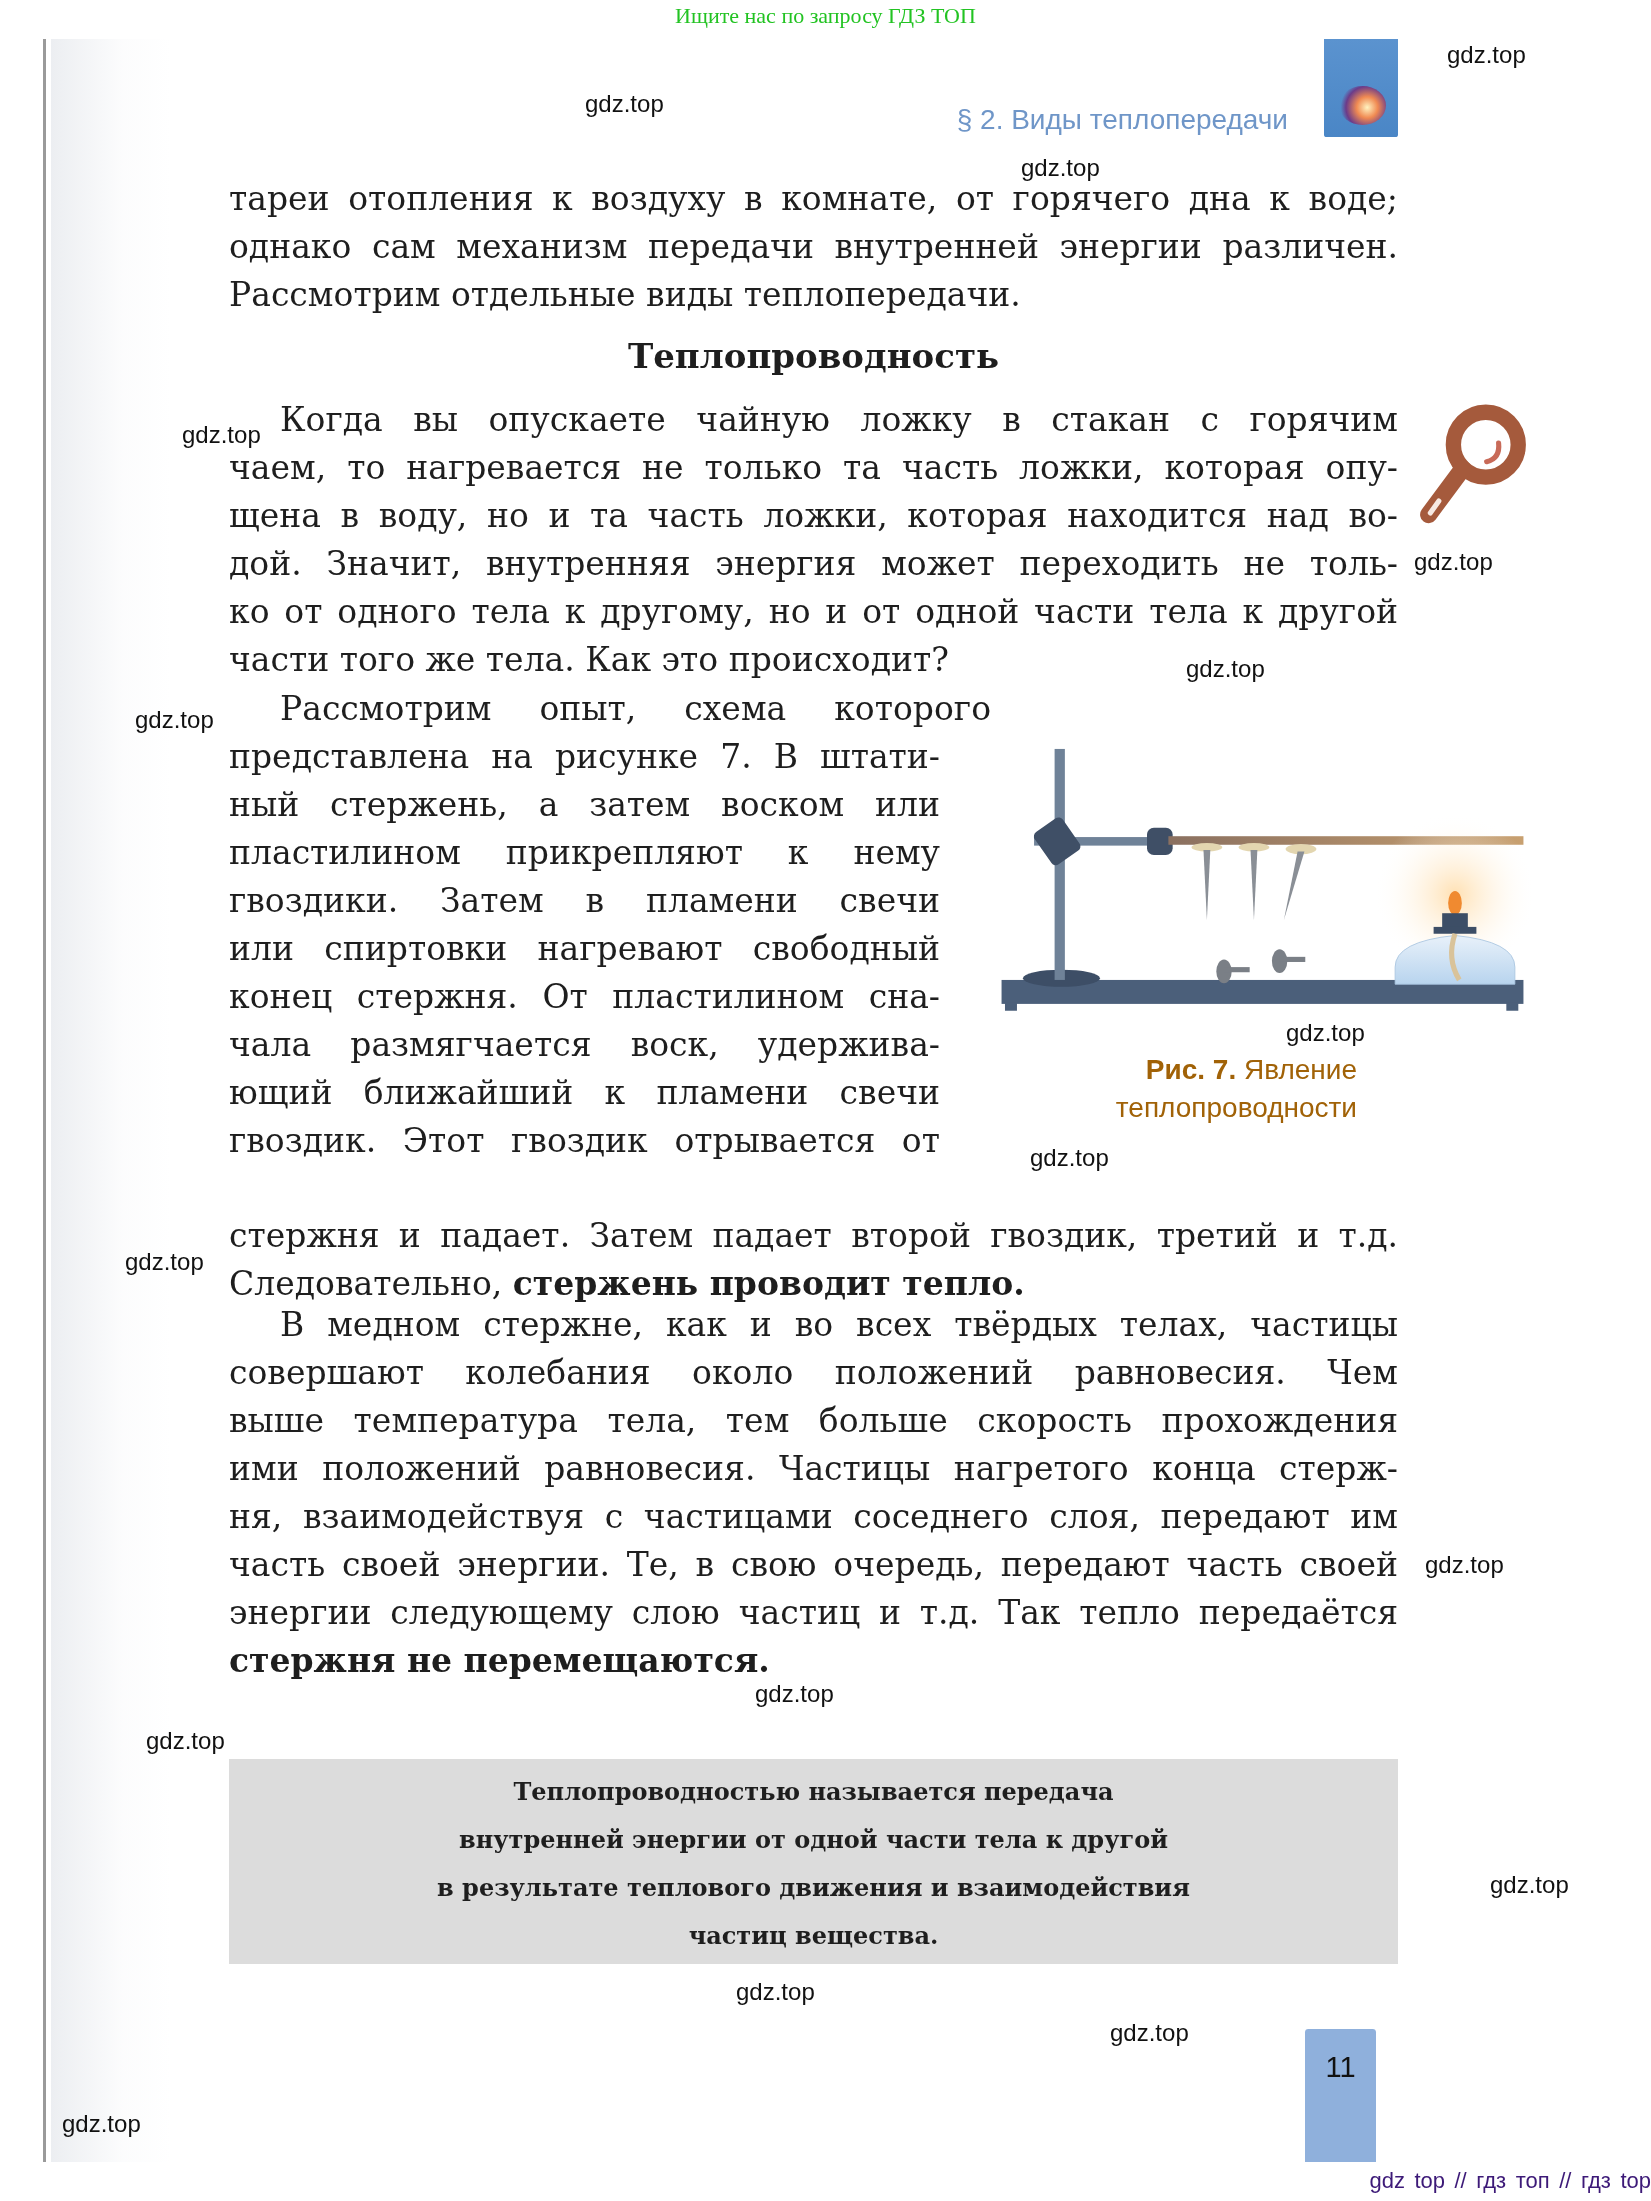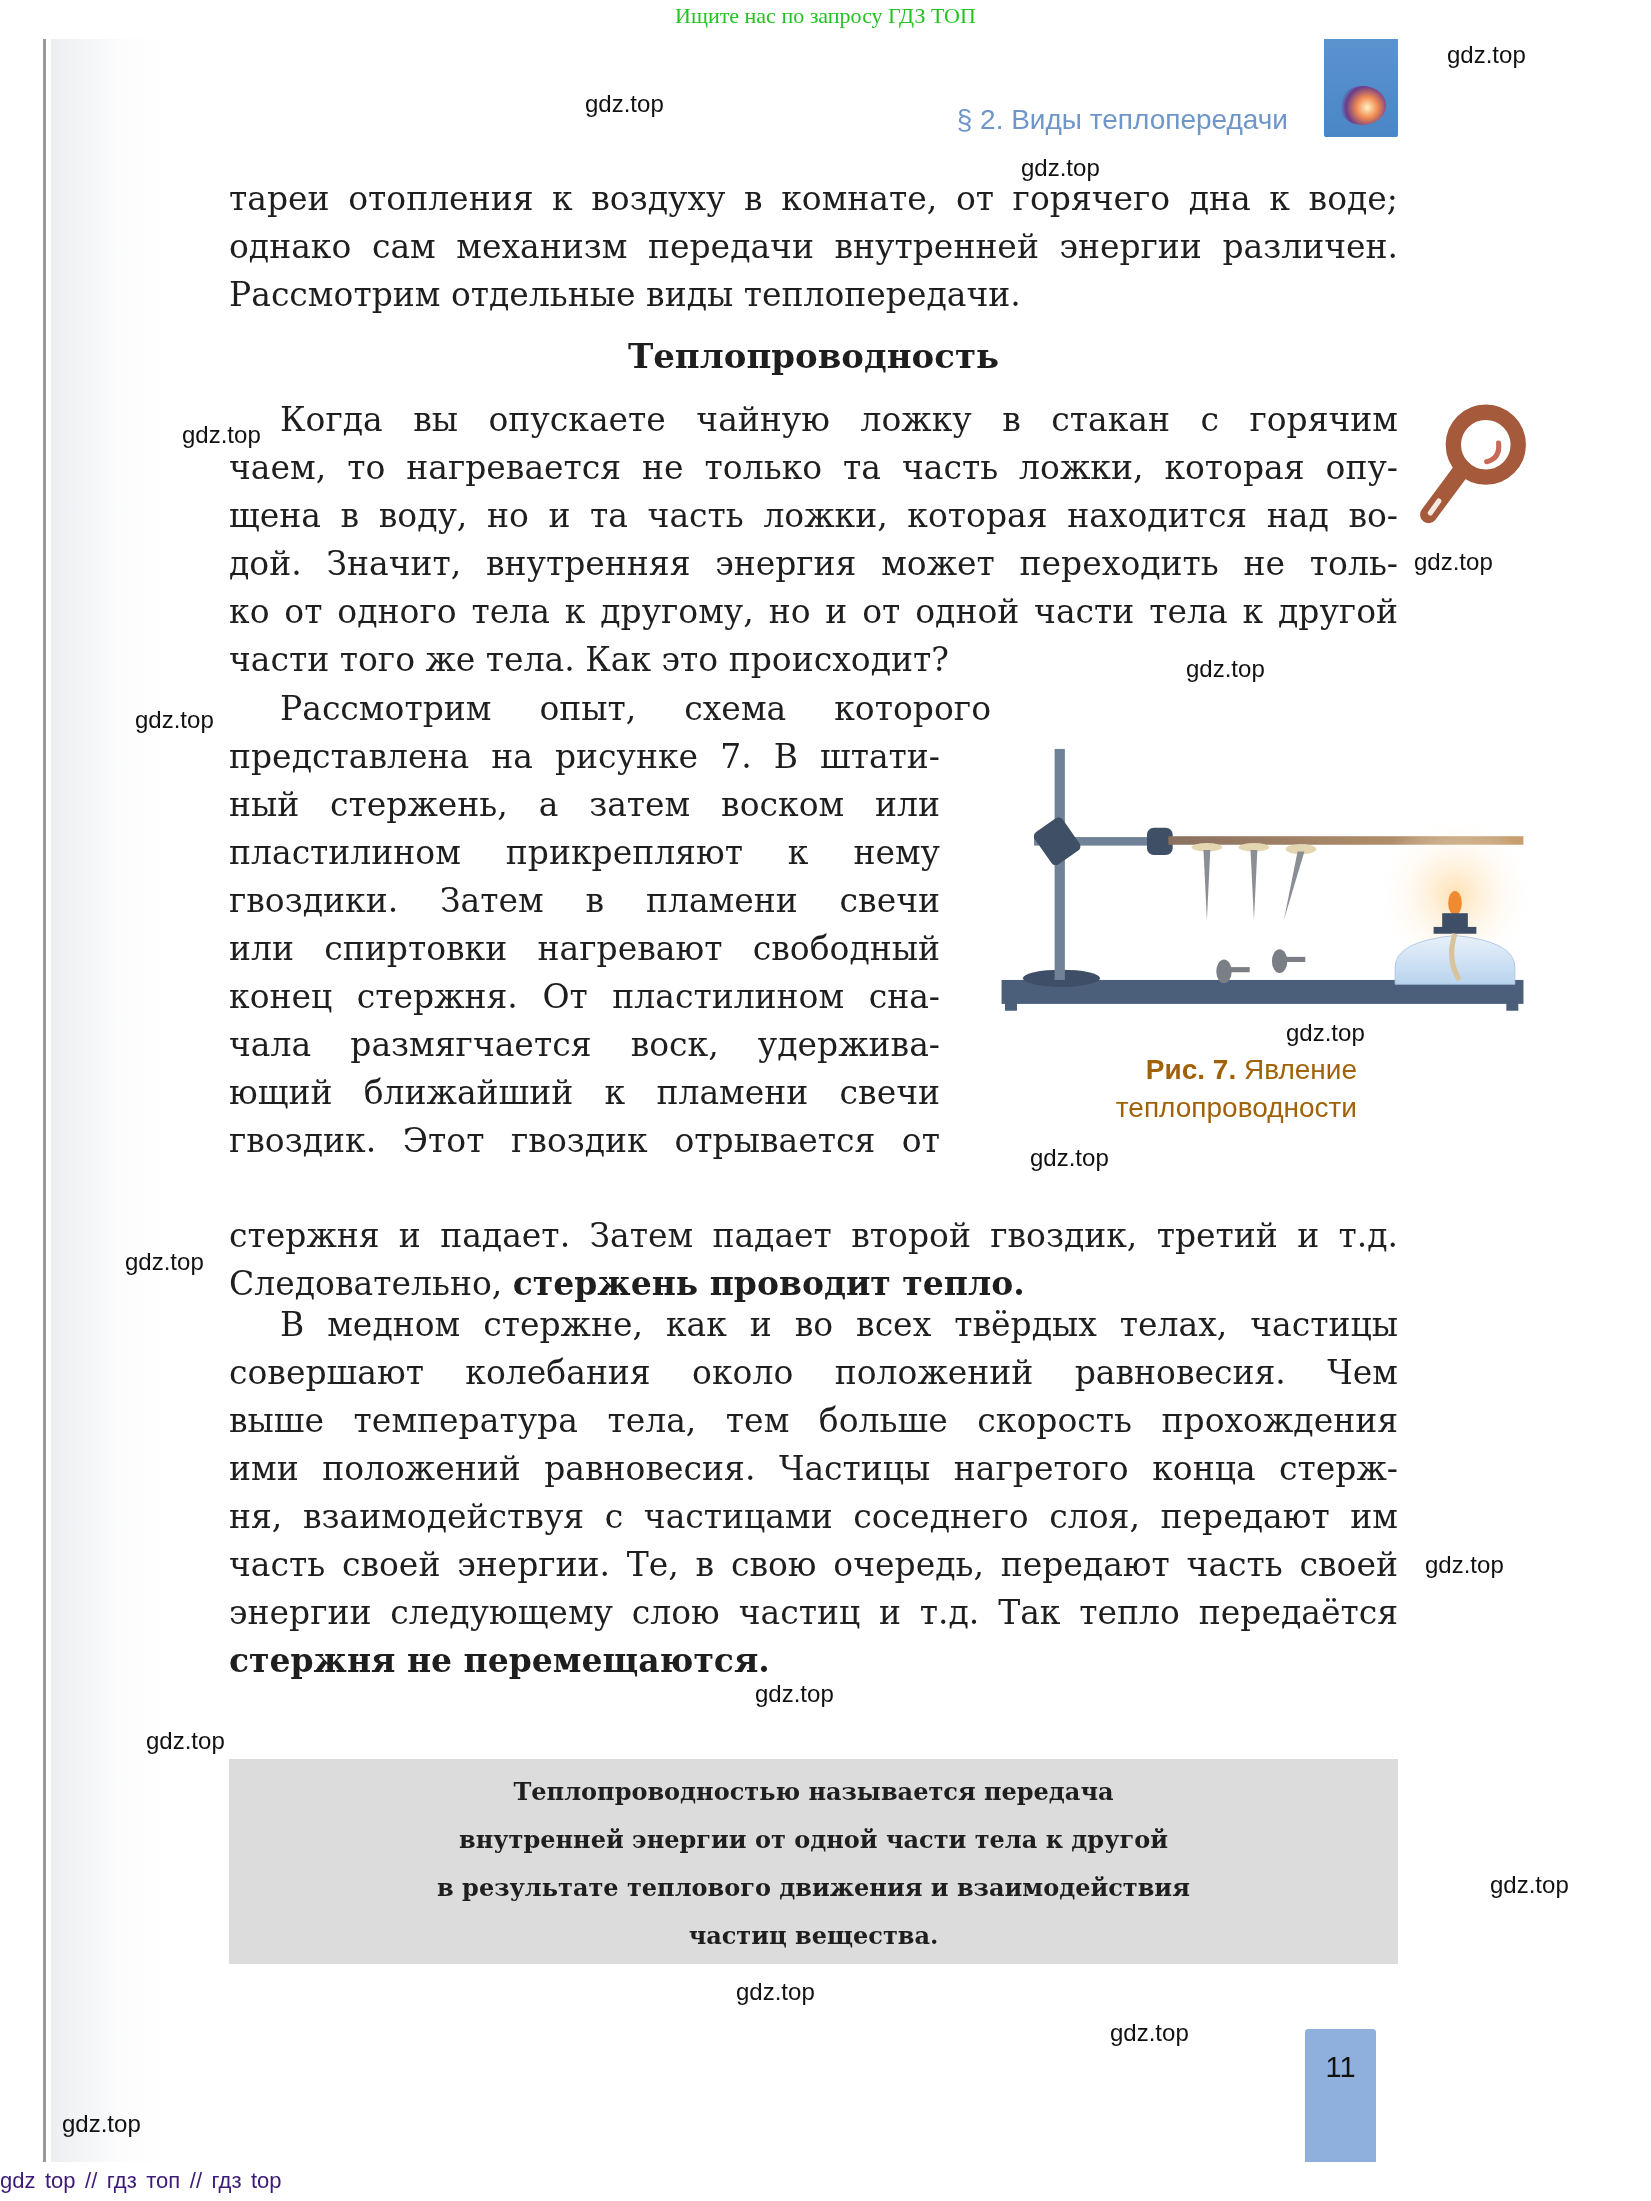--- a/index.html
+++ b/index.html
@@ -28,21 +28,21 @@
   .magnifier { left:1413px; top:402px; width:120px; height:128px; }
   .figure { left:993px; top:723px; width:539px; height:300px; }
   .caption { left:1040px; width:317px; top:1051px; text-align:right; font-family:"Liberation Sans", sans-serif;
              font-size:28px; line-height:38px; color:#a16207; }
   .caption .cap-bold { font-weight:bold; }
   .def-box { left:229px; top:1759px; width:1169px; height:205px; background:#dcdcdc; }
   .def-text { width:100%; text-align:center; font-size:24px; font-weight:bold; line-height:48px; padding-top:8.6px; }
   .page-tab { left:1293px; top:2029px; width:71px; height:133px; background:#8fb0dc; border-radius:3.4px 3.4px 0 0;margin-left:12px; }
   .page-num { position:absolute; left:0; width:100%; top:22px; text-align:center; font-family:"Liberation Sans", sans-serif;
               font-size:29px; color:#111; }
-  .footer { left:0; width:1651px; top:2168px; text-align:left; color:#3d1a78;
+  .footer { left:0; width:1651px; top:2168px; text-align:right; color:#3d1a78;
             font-family:"Liberation Sans", sans-serif; font-size:22px; word-spacing:3.4px; }
 </style>
 </head>
 <body>
 
 <div class="abs top-banner">Ищите нас по запросу ГДЗ ТОП</div>
 
 <div class="abs page-shade"></div>
 <div class="abs page-edge"></div>
 

